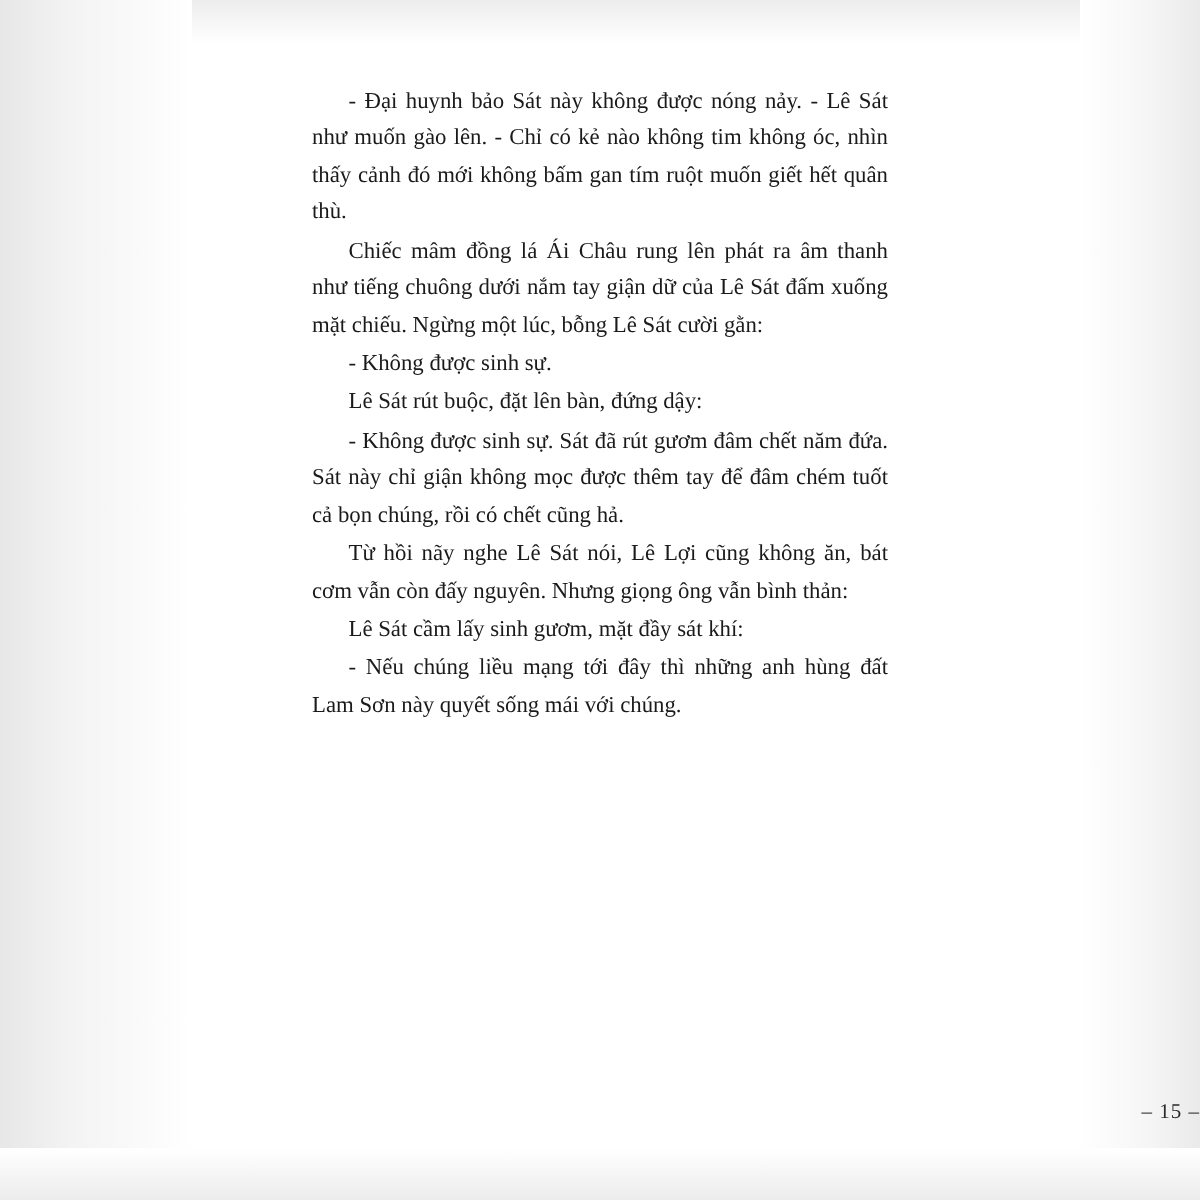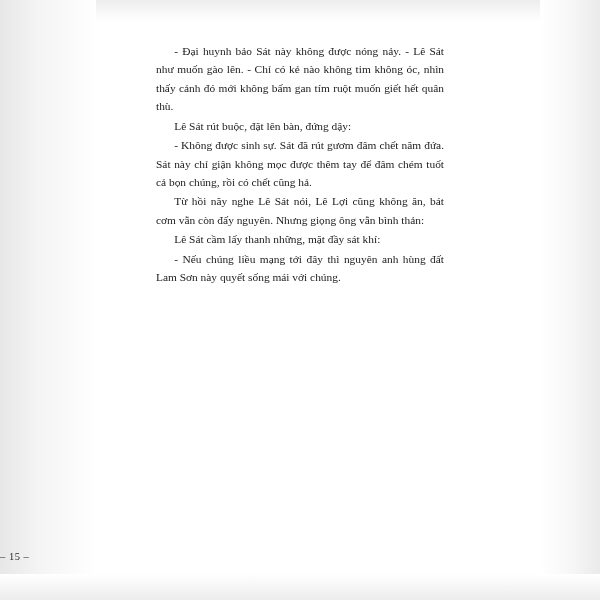--- a/index.html
+++ b/index.html
@@ -71,38 +71,40 @@
     color: #1a1a1a;
     text-align: justify;
     text-indent: 1.6em;
     hyphens: none;
   }
   .folio {
     position: absolute;
     left: 0;
     top: 551px;
     width: 600px;
-    text-align: left;
+    text-align: right;
     font-size: 10.5px;
     color: #2a2a2a;
     letter-spacing: 0.5px;
   }
 </style>
 </head>
 <body>
 
 <div class="page">
   <div class="edge-top"></div>
   <div class="edge-left"></div>
   <div class="edge-right"></div>
   <div class="edge-bottom"></div>
 
   <div class="text-block">
     <p class="para">- Đại huynh bảo Sát này không được nóng nảy. - Lê Sát như muốn gào lên. - Chỉ có kẻ nào không tim không óc, nhìn thấy cảnh đó mới không bấm gan tím ruột muốn giết hết quân thù.</p>
+    <p class="para">Chiếc mâm đồng lá Ái Châu rung lên phát ra âm thanh như tiếng chuông dưới nắm tay giận dữ của Lê Sát đấm xuống mặt chiếu. Ngừng một lúc, bỗng Lê Sát cười gằn:</p>
+    <p class="para">- Không được sinh sự.</p>
     <p class="para">Lê Sát rút buộc, đặt lên bàn, đứng dậy:</p>
     <p class="para">- Không được sinh sự. Sát đã rút gươm đâm chết năm đứa. Sát này chỉ giận không mọc được thêm tay để đâm chém tuốt cả bọn chúng, rồi có chết cũng hả.</p>
     <p class="para">Từ hồi nãy nghe Lê Sát nói, Lê Lợi cũng không ăn, bát cơm vẫn còn đấy nguyên. Nhưng giọng ông vẫn bình thản:</p>
-    <p class="para">Lê Sát cầm lấy thanh những, mặt đầy sát khí:</p>
-    <p class="para">- Nếu chúng liều mạng tới đây thì nguyên anh hùng đất Lam Sơn này quyết sống mái với chúng.</p>
+    <p class="para">Lê Sát cầm lấy sinh gươm, mặt đầy sát khí:</p>
+    <p class="para">- Nếu chúng liều mạng tới đây thì những anh hùng đất Lam Sơn này quyết sống mái với chúng.</p>
   </div>
 
   <div class="folio">– 15 –</div>
 </div>
 
 </body></html>

